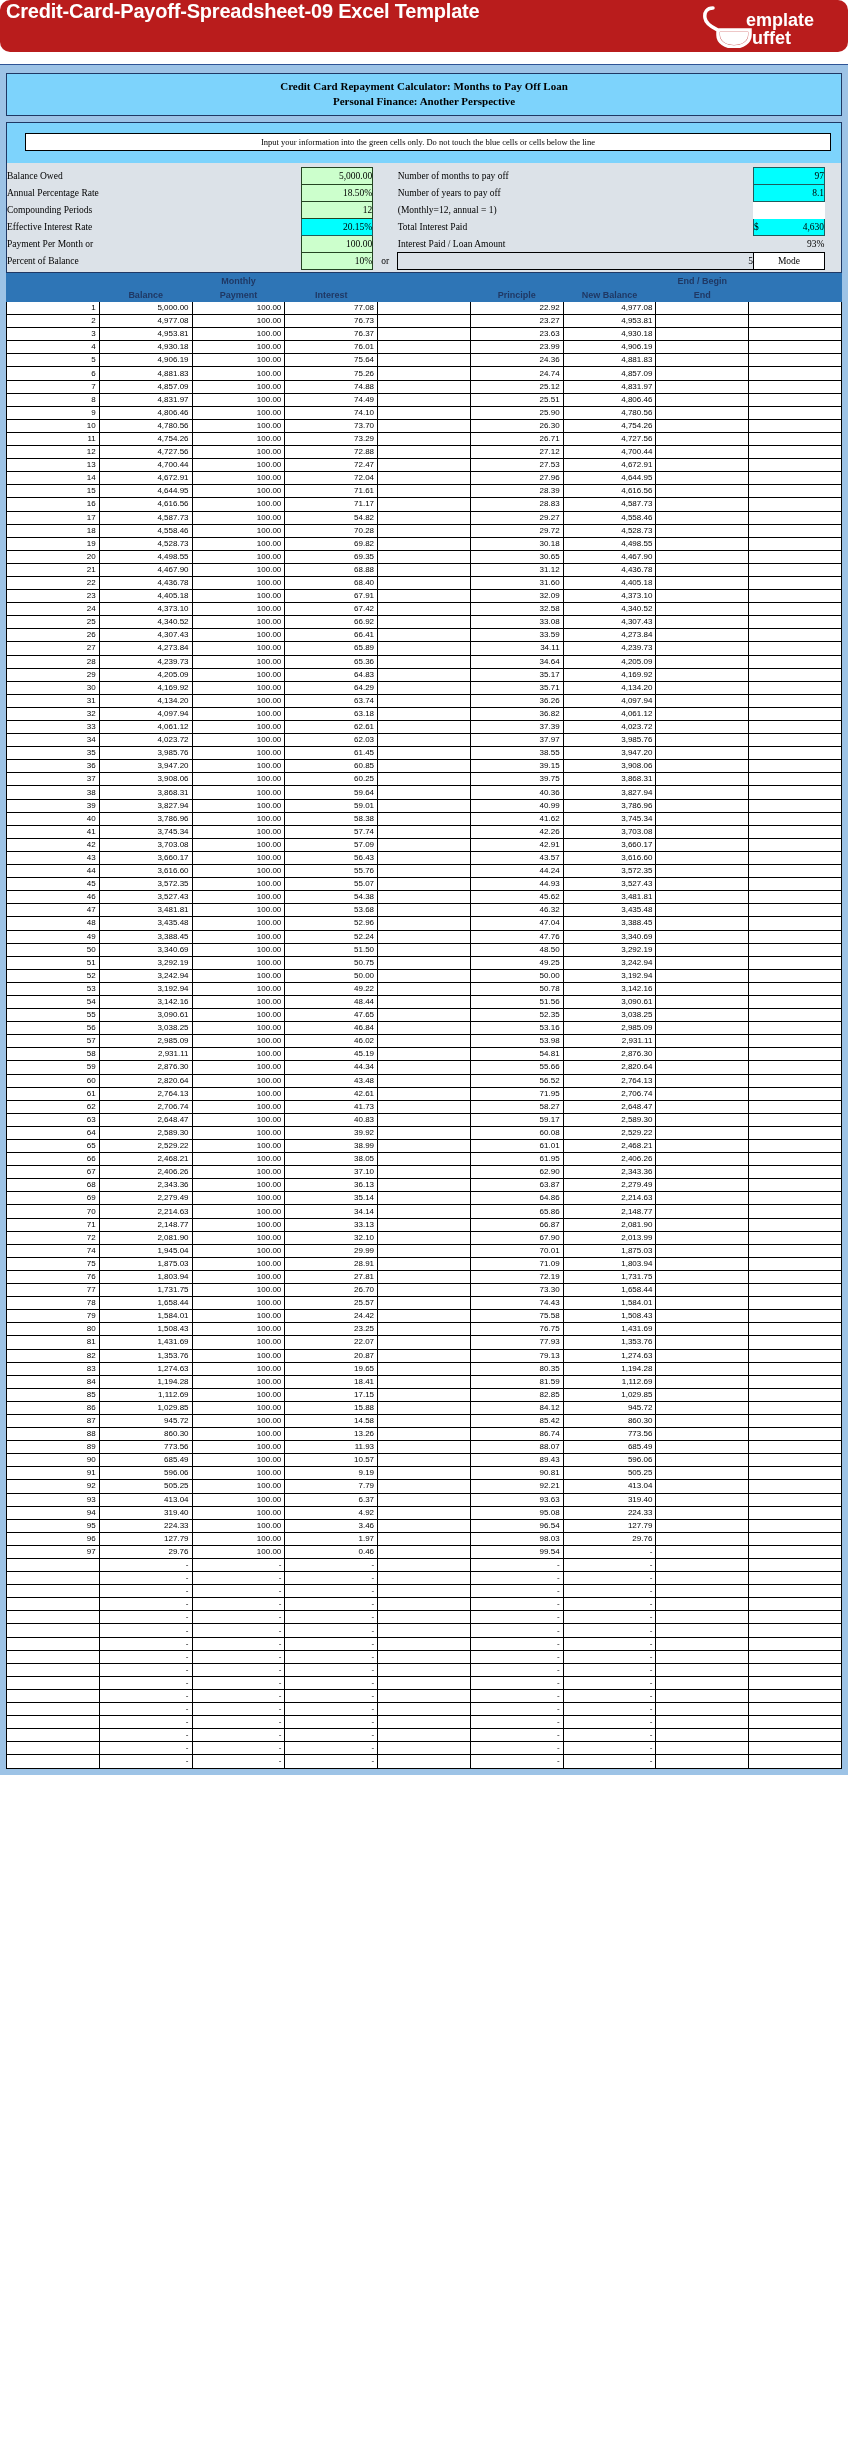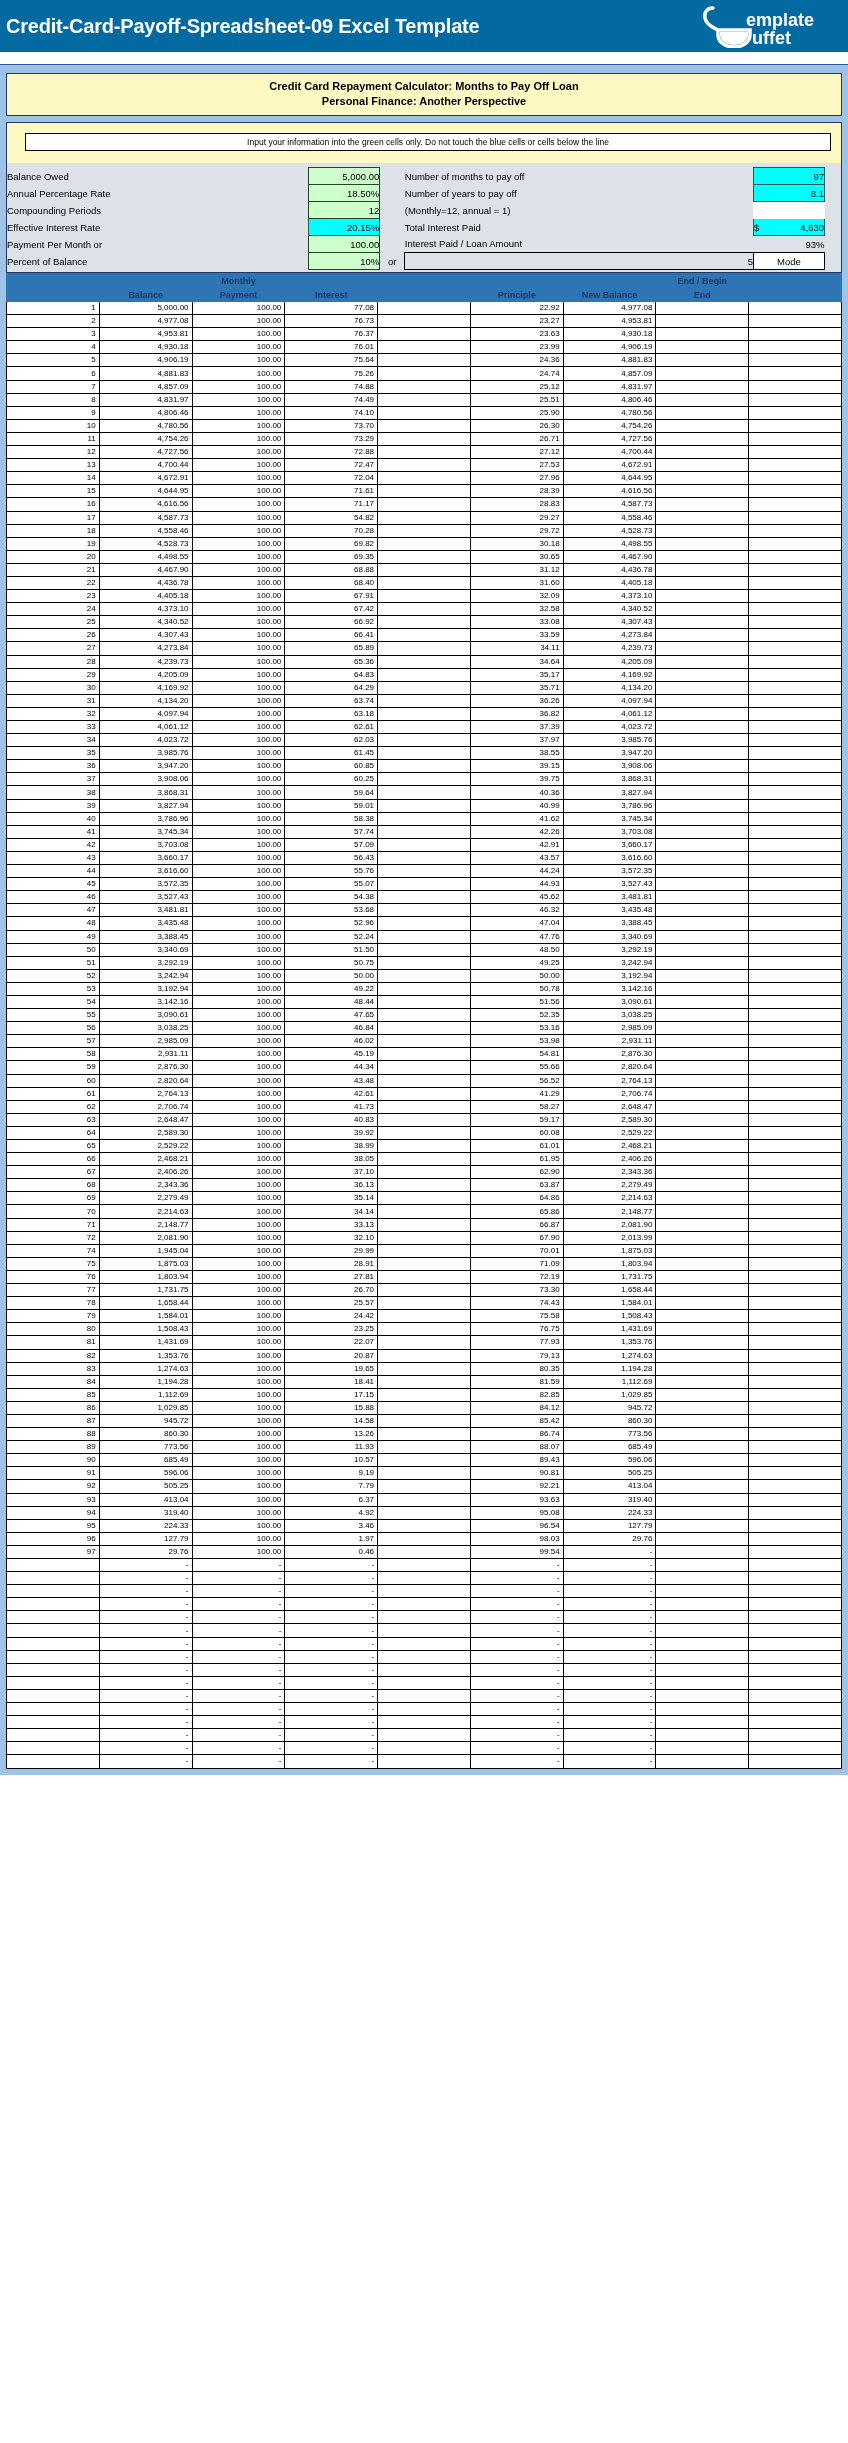--- a/index.html
+++ b/index.html
@@ -7,24 +7,24 @@
   body{
     width:848px;
     background:#ffffff;
     font-family:"Liberation Sans", sans-serif;
     -webkit-font-smoothing:antialiased;
   }
   
   .topbar{
     position:relative;
     height:52px;
-    background:#0369a1;
+    background:#b91c1c;
     display:flex;
-    align-items:center;
     overflow:hidden;
+    border-radius:10px;
   }
   .topbar .title{
     color:#ffffff;
     font-size:20px;
     font-weight:bold;
     letter-spacing:-0.2px;
     margin-left:6px;
     white-space:nowrap;
   }
   .logo{
@@ -36,22 +36,23 @@
   }
   .gap-white{height:12px;background:#ffffff;}
 
   
   .sheet{
     background:#9DC3E6;
     padding:8px 6px 0 6px;
     border-top:1px solid #2F5496;
   }
   .panel{
-    background:#fef9c3;
+    background:#7dd3fc;
     border:1px solid #1F3864;
+    font-family:Liberation Serif, serif;
   }
   
   .titleblock{
     padding:5px 0 6px 0;
     text-align:center;
     margin-bottom:6px;
   }
   .titleblock div{
     font-size:11px;
     font-weight:bold;
@@ -957,21 +958,21 @@
           <td class="c-new">2,764.13</td>
           <td class="c-e1"></td>
           <td class="c-e2"></td>
         </tr>
         <tr>
           <td class="c-idx">61</td>
           <td class="c-bal">2,764.13</td>
           <td class="c-pay">100.00</td>
           <td class="c-int">42.61</td>
           <td class="c-x1"></td>
-          <td class="c-prin">41.29</td>
+          <td class="c-prin">71.95</td>
           <td class="c-new">2,706.74</td>
           <td class="c-e1"></td>
           <td class="c-e2"></td>
         </tr>
         <tr>
           <td class="c-idx">62</td>
           <td class="c-bal">2,706.74</td>
           <td class="c-pay">100.00</td>
           <td class="c-int">41.73</td>
           <td class="c-x1"></td>

